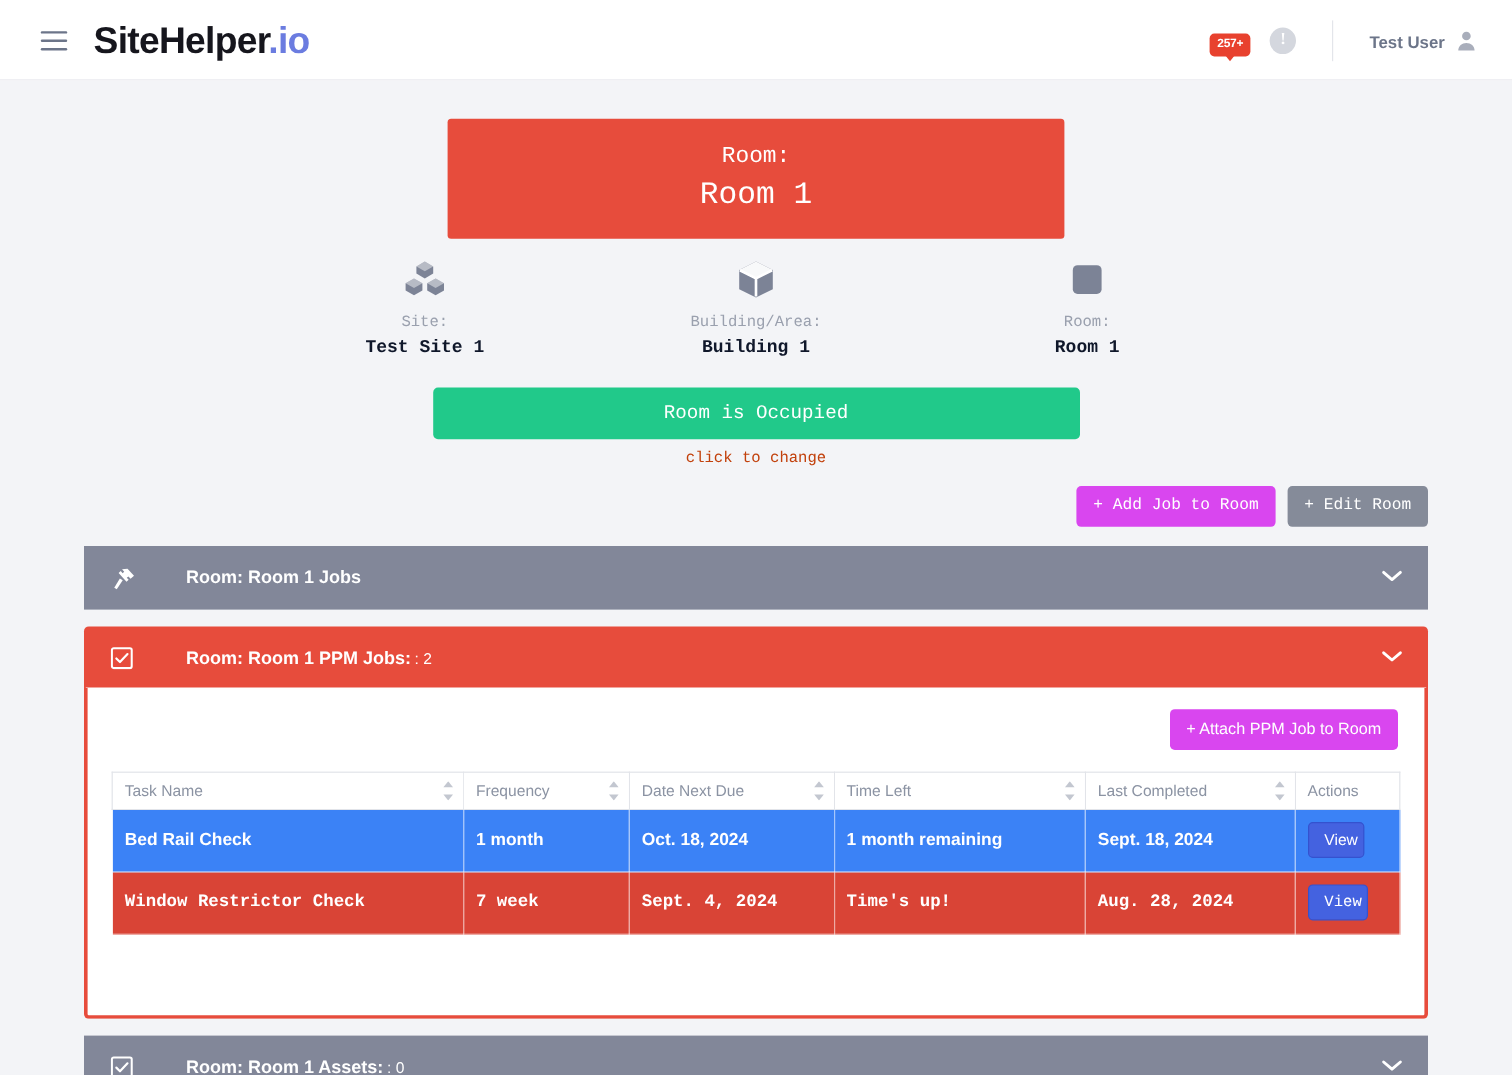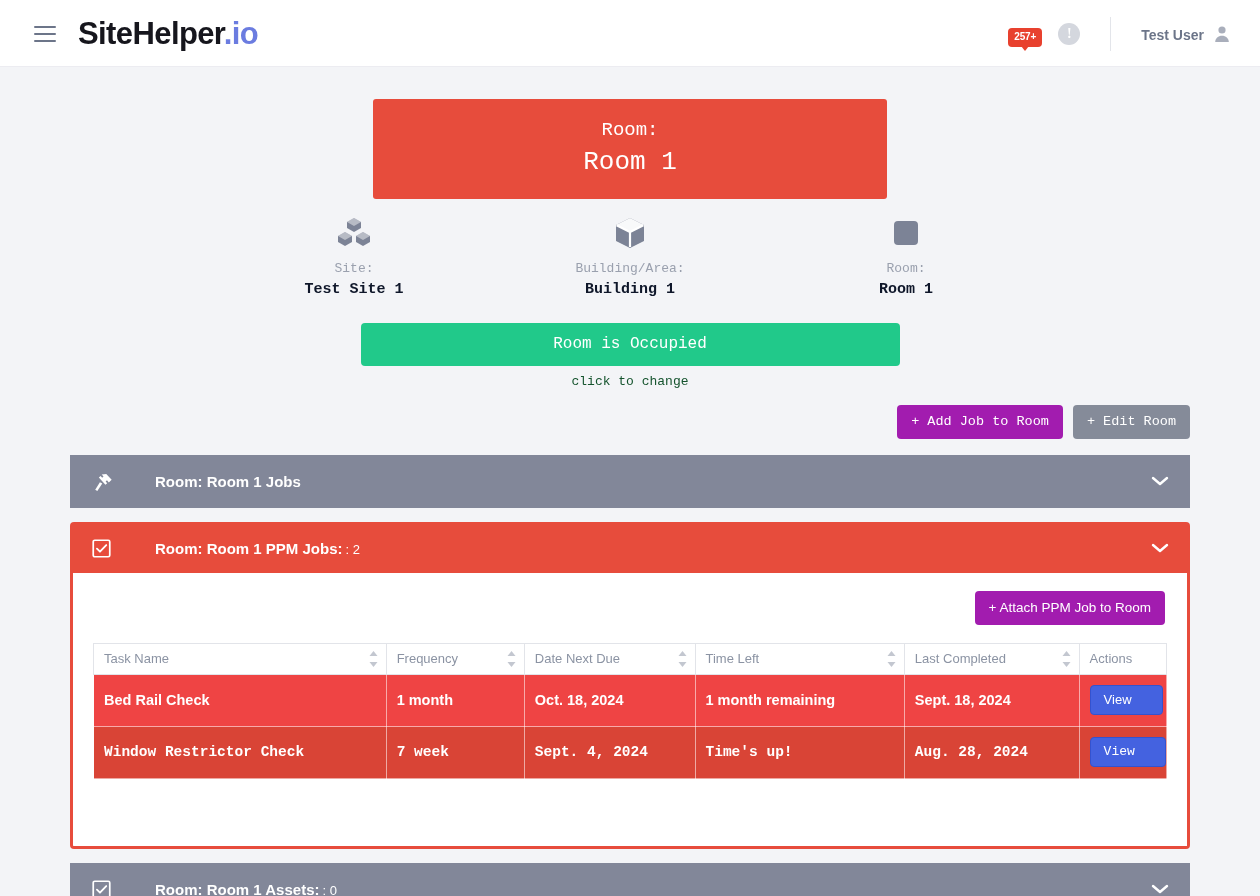--- a/index.html
+++ b/index.html
@@ -182,21 +182,21 @@
     border: none;
     border-radius: 4px;
     font-size: 16px;
     font-family: inherit;
     padding: 12px 0 13px 0;
     cursor: pointer;
   }
   .click-change {
     text-align: center;
     font-size: 13px;
-    color: #14532d;
+    color: #c2410c;
     margin-top: 8px;
   }
 
   .hero-actions {
     width: 1120px;
     margin: 16px auto 0 auto;
     display: flex;
     justify-content: flex-end;
     gap: 10px;
     padding-right: 0px;
@@ -204,26 +204,26 @@
   .btn {
     border: none;
     border-radius: 4px;
     color: #fff;
     font-size: 13.5px;
     font-family: inherit;
     padding: 9px 14px 10px 14px;
     cursor: pointer;
     white-space: nowrap;
   }
-  .btn-primary { background: #a21caf; }
+  .btn-primary { background: #d946ef; }
   .btn-secondary { background: #858b99; }
   .btn-view {
     background: #4462e0;
     border: 1px solid #3452cf;
-    padding: 6px 30px 7px 13px;
+    padding: 6px 4px 7px 13px;
     font-size: 13px;
     border-radius: 4px;
   }
 
   
   .panels { width: 1120px; margin: 16px auto 0 auto; }
 
   .panel { margin-bottom: 14px; }
 
   .panel-head {
@@ -301,21 +301,21 @@
   }
   table.ppm td {
     font-size: 14.5px;
     font-weight: bold;
     color: #ffffff;
     padding: 10px 10px 11px 10px;
     border: 1px solid rgba(255,255,255,0.55);
     height: 50px;
     vertical-align: middle;
   }
-  tr.row-green td { background: #ef4444; }
+  tr.row-green td { background: #3b82f6; }
   tr.row-red td   { background: #d94436; font-family: Liberation Mono, monospace; }
   td.actions-cell { text-align: left; padding: 6px 8px; }
 
   .col-task   { width: 288px; }
   .col-freq   { width: 136px; }
   .col-due    { width: 168px; }
   .col-left   { width: 206px; }
   .col-last   { width: 172px; }
   .col-act    { width: 86px; }
 </style>

